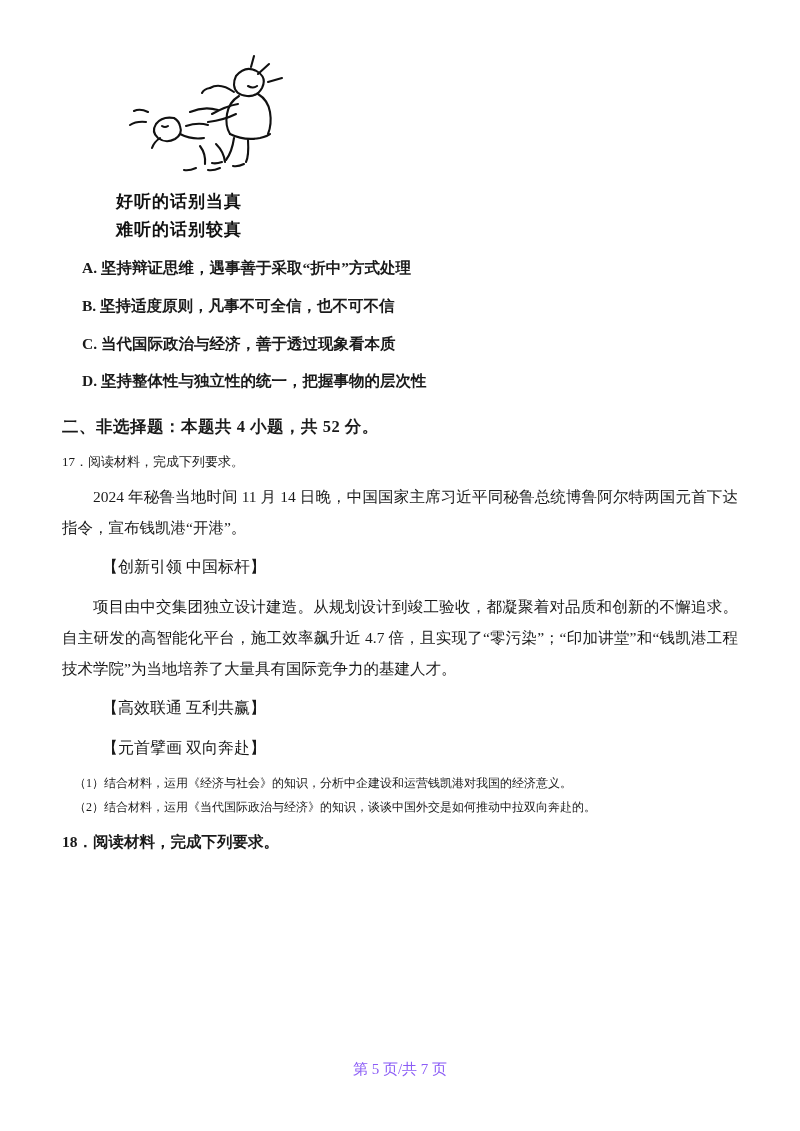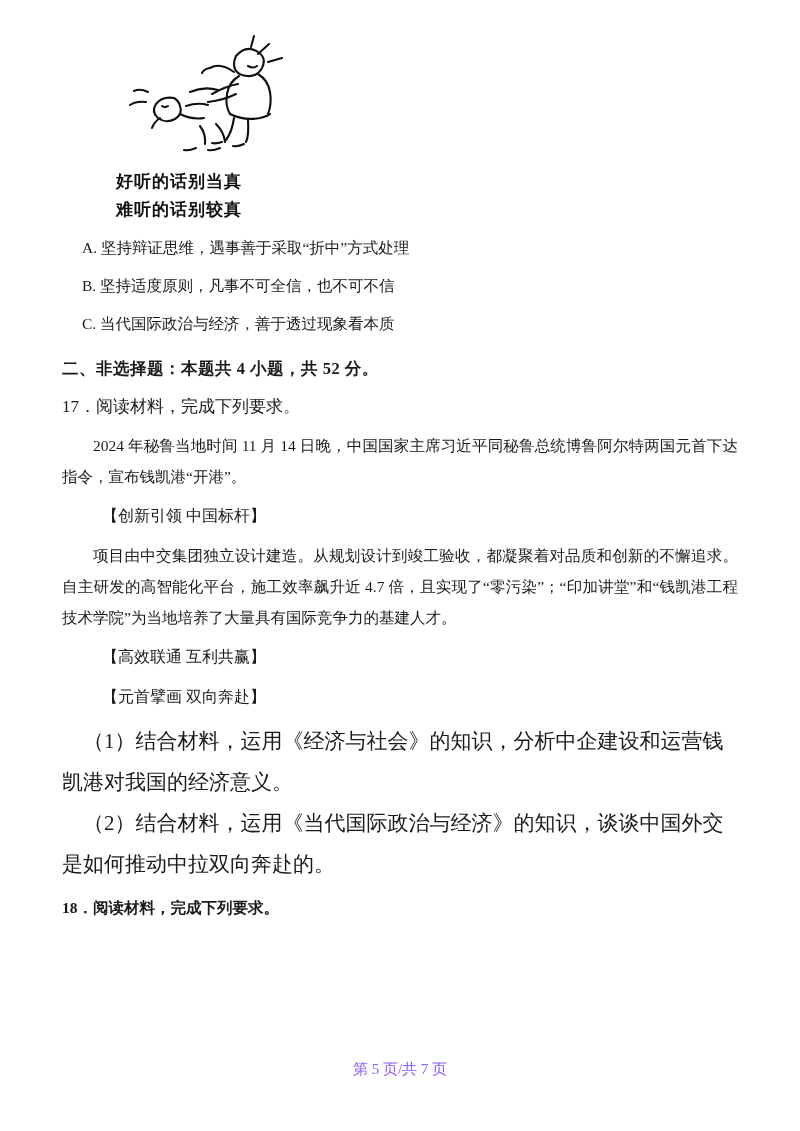--- a/index.html
+++ b/index.html
@@ -13,21 +13,21 @@
     font-family: "Liberation Serif", serif;
     color: #1a1a1a;
     position: relative;
     overflow: hidden;
   }
   .page {
     position: relative;
     width: 800px;
     height: 1131px;
     box-sizing: border-box;
-    padding: 32px 62px 0 62px;
+    padding: 52px 62px 0 62px;
   }
   
   .figure-block {
     margin: 0 0 6px 46px;
     width: 200px;
     position: relative;
   }
   .cartoon {
     display: block;
   }
@@ -43,53 +43,54 @@
   }
   
   .options {
     margin-top: 14px;
   }
   .option {
     font-size: 15.5px;
     line-height: 1.6;
     margin: 0 0 13px 20px;
     color: #1a1a1a;
+    font-weight: bold;
   }
   .option .opt-letter {
     font-family: "Liberation Serif", serif;
   }
   
   .section-heading {
     font-size: 16.5px;
     font-weight: bold;
     margin: 22px 0 13px 0;
     letter-spacing: 0.5px;
   }
   
   .q-line {
-    font-size: 17px;
+    font-size: 13px;
     line-height: 1.7;
     margin: 0 0 8px 0;
   }
   .para {
     font-size: 15.5px;
     line-height: 2.0;
     margin: 0 0 2px 0;
     text-align: justify;
     text-justify: inter-ideograph;
     text-indent: 2em;
   }
   .subhead {
     font-size: 16px;
     line-height: 2.0;
     margin: 8px;
     text-indent: 2em;
   }
   .sub-q {
-    font-size: 21px;
+    font-size: 12px;
     line-height: 1.95;
     margin: 0;
     text-indent: 1em;
   }
   .q-next {
     font-size: 15.5px;
     line-height: 1.7;
     margin-top: 10px;
     font-weight: bold;
   }
@@ -161,20 +162,24 @@
       <span>坚持辩证思维，遇事善于采取“折中”方式处理</span>
     </p>
     <p class="option">
       <span class="opt-letter">B.</span>
       <span>坚持适度原则，凡事不可全信，也不可不信</span>
     </p>
     <p class="option">
       <span class="opt-letter">C.</span>
       <span>当代国际政治与经济，善于透过现象看本质</span>
     </p>
+    <p class="option">
+      <span class="opt-letter">D.</span>
+      <span>坚持整体性与独立性的统一，把握事物的层次性</span>
+    </p>
   </div>
 
   <div class="section-heading">二、非选择题：本题共 4 小题，共 52 分。</div>
 
   <div>
     <p class="q-line">17．阅读材料，完成下列要求。</p>
     <p class="para">2024 年秘鲁当地时间 11 月 14 日晚，中国国家主席习近平同秘鲁总统博鲁阿尔特两国元首下达指令，宣布钱凯港“开港”。</p>
     <p class="subhead">【创新引领  中国标杆】</p>
     <p class="para">项目由中交集团独立设计建造。从规划设计到竣工验收，都凝聚着对品质和创新的不懈追求。自主研发的高智能化平台，施工效率飙升近 4.7 倍，且实现了“零污染”；“印加讲堂”和“钱凯港工程技术学院”为当地培养了大量具有国际竞争力的基建人才。</p>
     <p class="subhead">【高效联通  互利共赢】</p>

